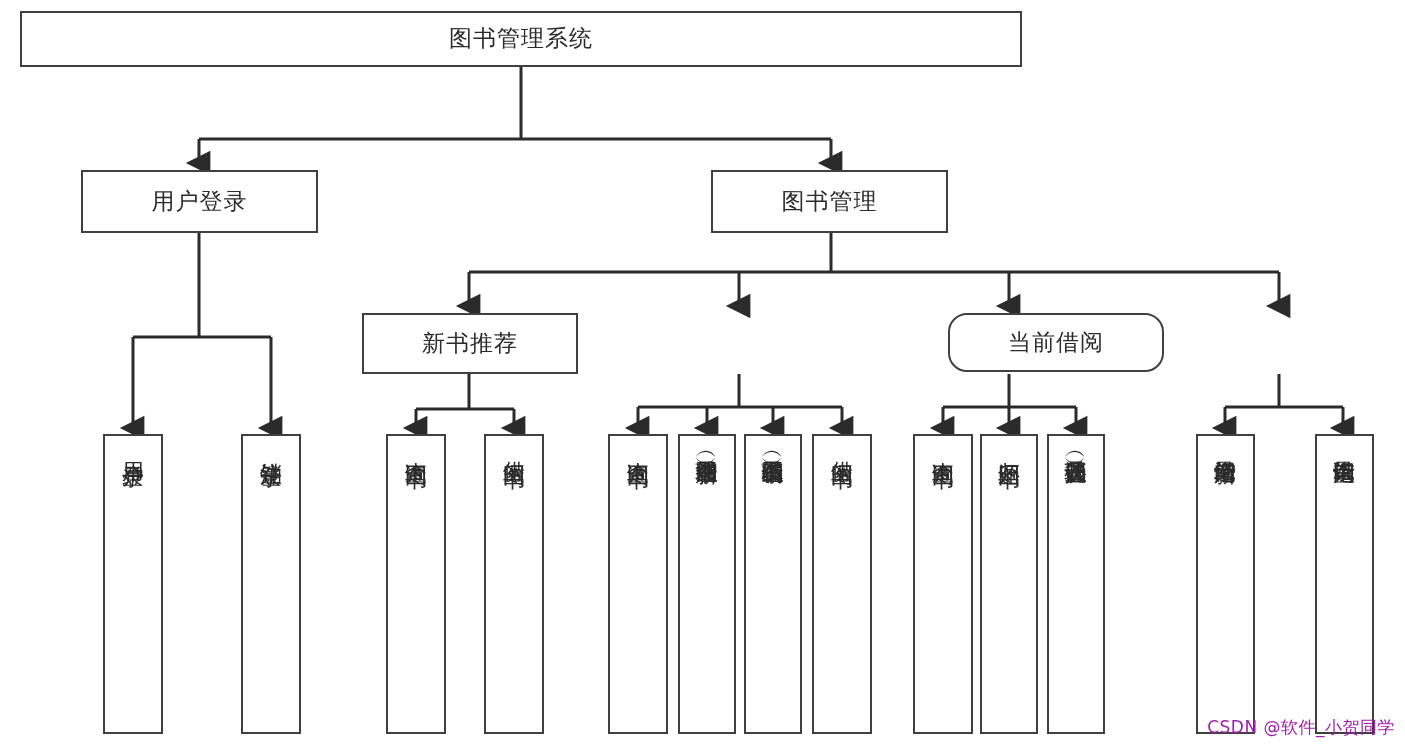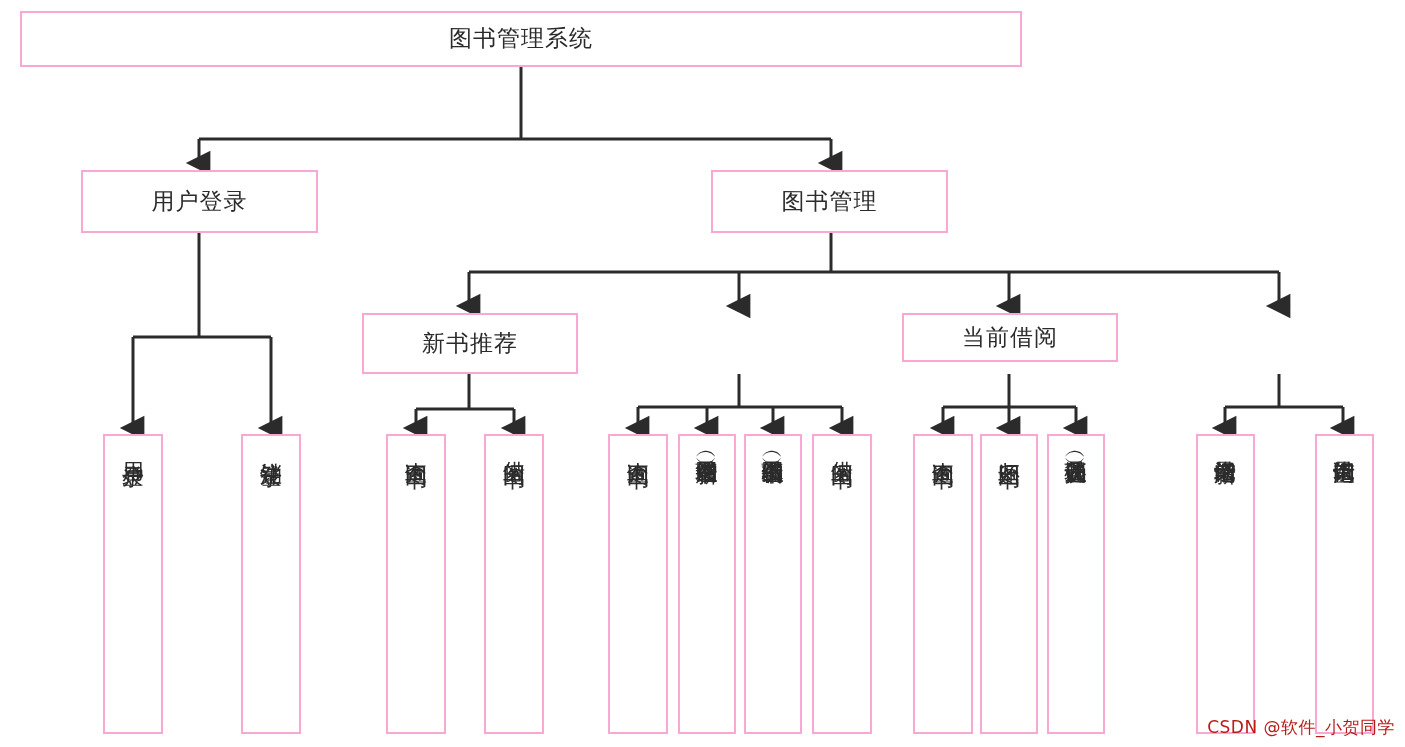--- a/index.html
+++ b/index.html
@@ -23,21 +23,21 @@
     left: 0;
     top: 0;
     width: 1405px;
     height: 747px;
     pointer-events: none;
   }
   .node {
     position: absolute;
     box-sizing: border-box;
     background: #ffffff;
-    border: 2px solid #f9a8d4;
+    border: 2px solid #404040;
     display: flex;
     align-items: center;
     justify-content: center;
     color: #2b2b2b;
   }
   .node.horizontal {
     font-size: 23px;
     letter-spacing: 1px;
     line-height: 1.1;
   }
@@ -60,21 +60,21 @@
   }
   .vtext.tight {
     letter-spacing: 0px;
     line-height: 1.05;
   }
   .watermark {
     position: absolute;
     right: 10px;
     bottom: 8px;
     font-size: 17px;
-    color: #b91c1c;
+    color: #a21caf;
     letter-spacing: 0.5px;
     user-select: none;
     white-space: nowrap;
   }
 </style>
 </head>
 <body>
 
 <div id="diagram-root">
 
@@ -135,21 +135,21 @@
   <div class="node horizontal" style="left:81px; top:170px; width:237px; height:63px;">
     <span>用户登录</span>
   </div>
   <div class="node horizontal" style="left:711px; top:170px; width:237px; height:63px;">
     <span>图书管理</span>
   </div>
 
   <div class="node horizontal" style="left:362px; top:313px; width:216px; height:61px;">
     <span>新书推荐</span>
   </div>
-  <div class="node horizontal" style="left:902px; top:313px; width:216px; height:49px;">
+  <div class="node horizontal" style="left:948px; top:313px; width:216px; height:59px;border-radius:19px;">
     <span>当前借阅</span>
   </div>
 
   <div class="node vertical" style="left:103px; top:434px; width:60px; height:300px;">
     <span class="vtext">用户登录</span>
   </div>
   <div class="node vertical" style="left:241px; top:434px; width:60px; height:300px;">
     <span class="vtext">注销登录</span>
   </div>
 

